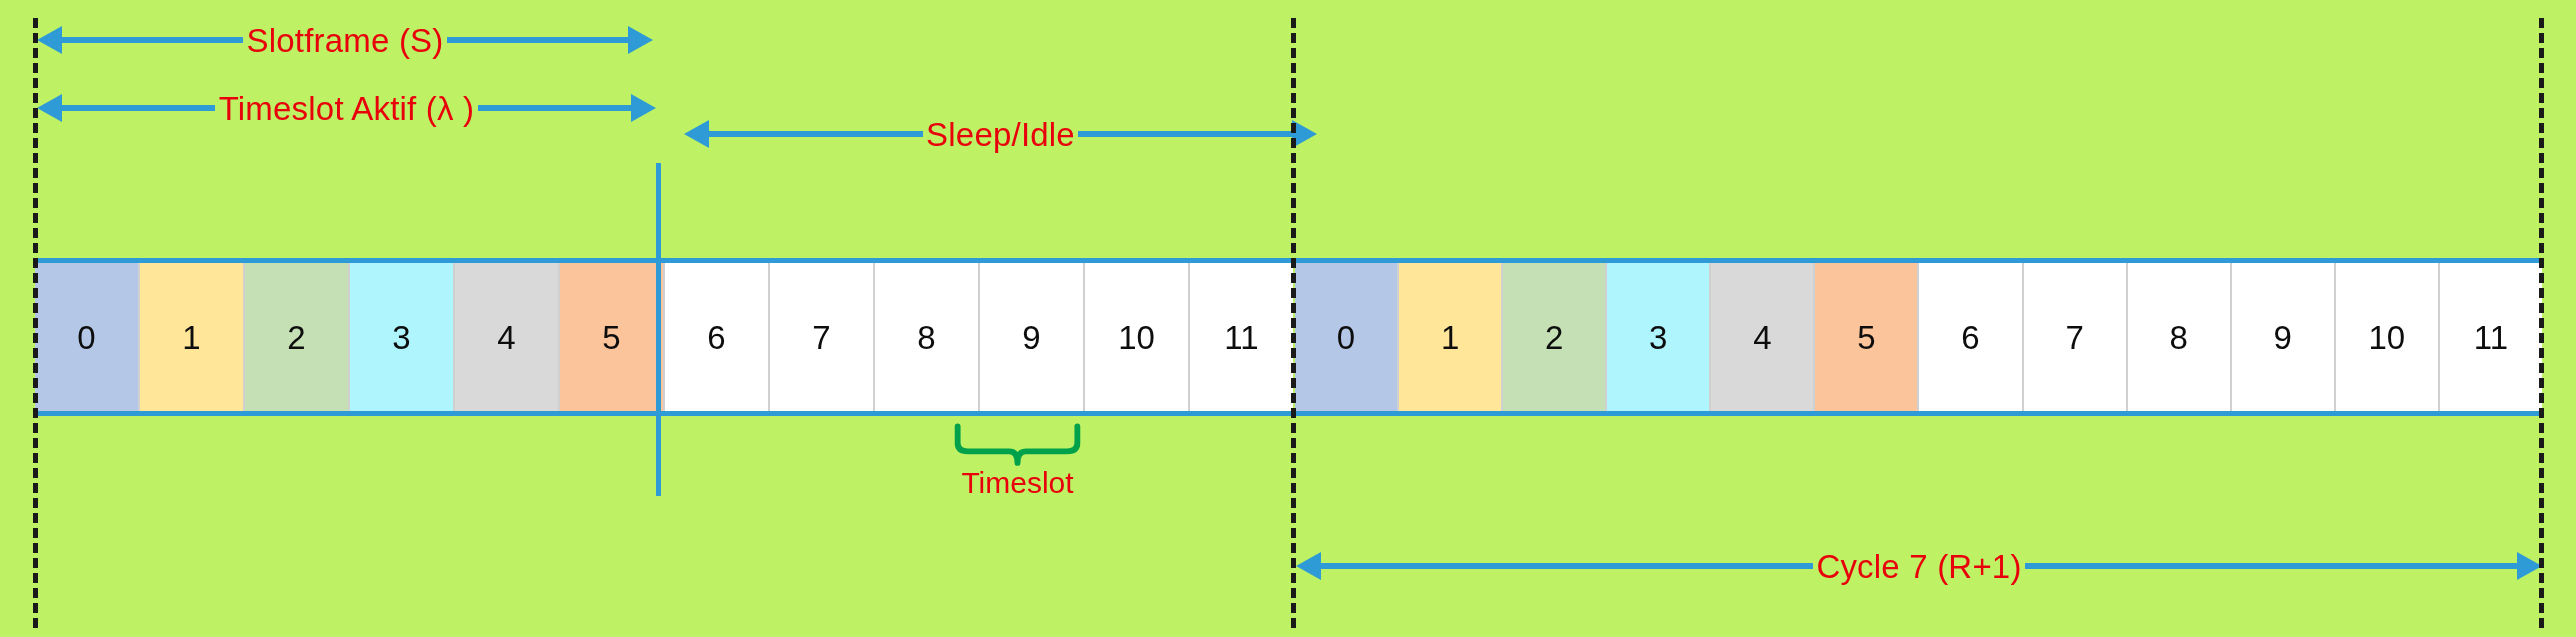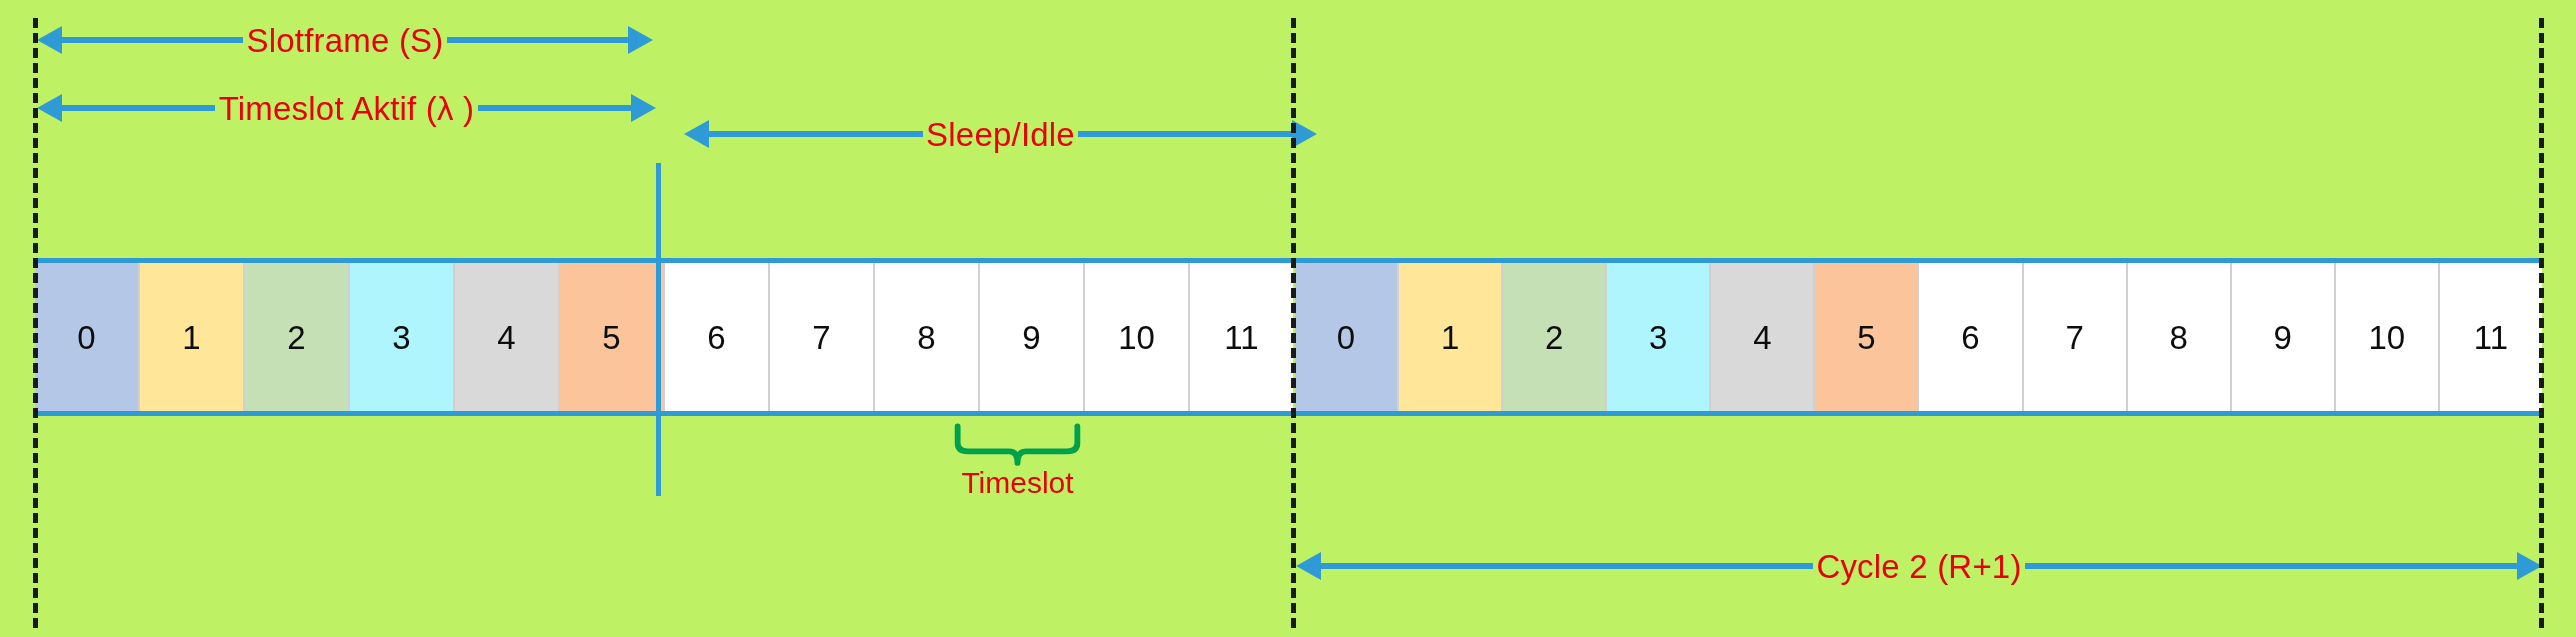--- a/index.html
+++ b/index.html
@@ -221,19 +221,19 @@
     <svg width="133" height="45" viewBox="0 0 160 54">
       <path d="M8 4 L8 24 Q8 34 20 34 L70 34 Q80 34 80 48 Q80 34 90 34 L140 34 Q152 34 152 24 L152 4" fill="none" stroke="#00A14B" stroke-width="7" stroke-linecap="round" stroke-linejoin="round"></path>
     </svg>
     <span class="brace-label">Timeslot</span>
   </div>
 
 
   <div class="measure" style="left:1296px; top:541px; width:1246px;">
     <span class="arrow-l"></span>
     <span class="m-line grow"></span>
-    <span class="m-label">Cycle 2 (R+1)</span>
+    <span class="m-label">Cycle 7 (R+1)</span>
     <span class="m-line grow"></span>
     <span class="arrow-r"></span>
   </div>
 
 </div>
 
 
 </body></html>

